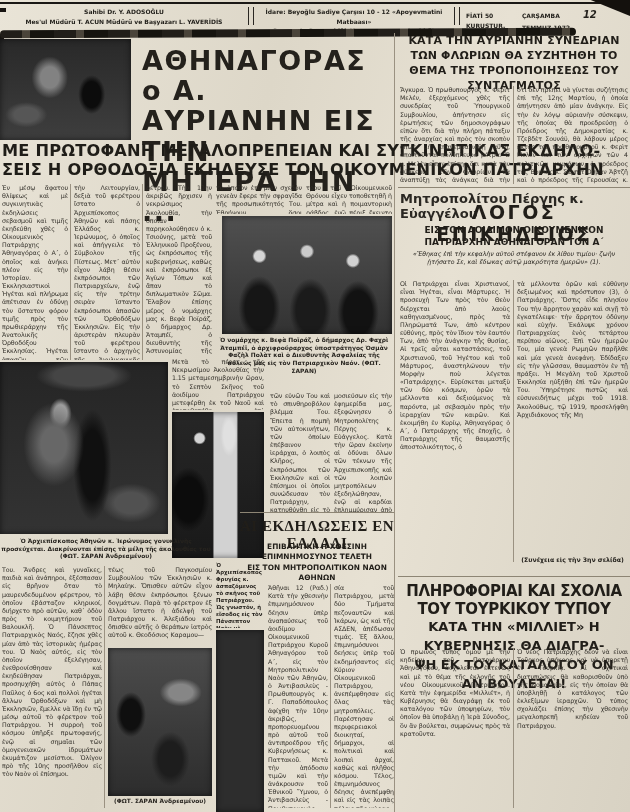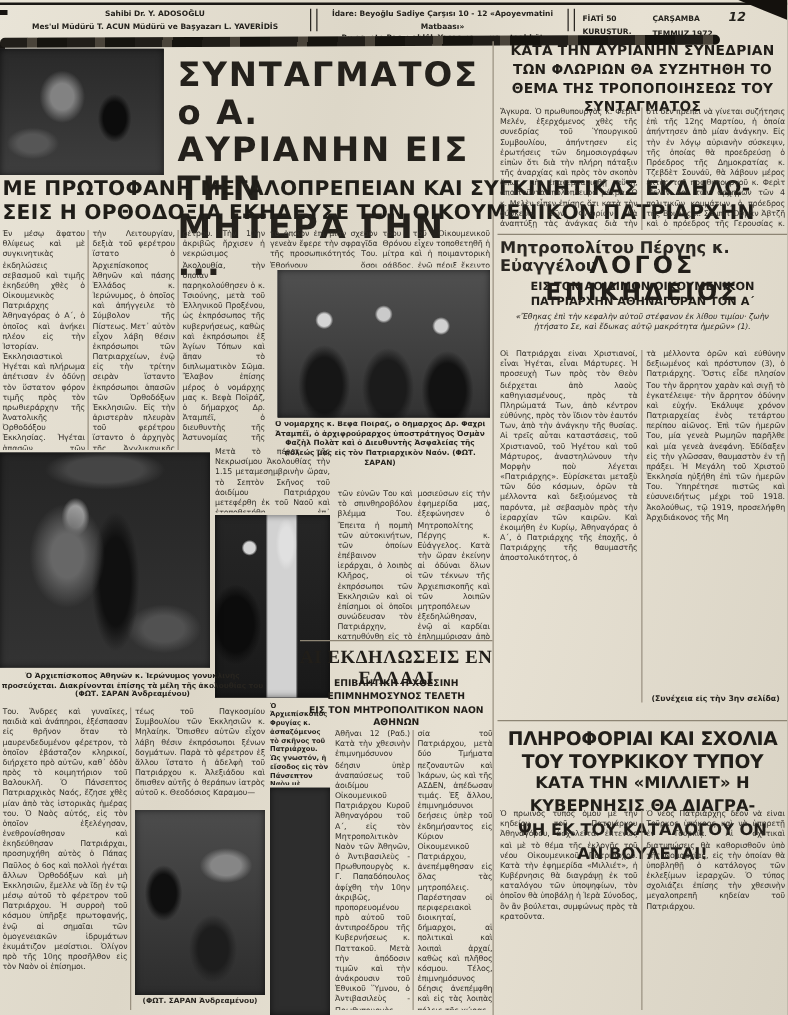--- a/index.html
+++ b/index.html
@@ -103,21 +103,21 @@
   <div class="abs smudge" style="left:0;top:88px;width:3px;height:9px;"></div>
   <div id="corner-wedge"></div>
 
   <div id="torn-rule"></div>
 
   <div class="abs vrule" style="left:394px;top:33px;height:779px;"></div>
 
   <div class="abs ph ph-tl" style="left:0;top:39px;width:131px;height:101px;"></div>
 
   <div class="abs" id="main-headline" style="left:142px;top:46px;width:252px;height:94px;">
-    <div>ΣΥΝΤΑΓΜΑΤΟΣ ο Α.</div>
+    <div>ΑΘΗΝΑΓΟΡΑΣ ο Α.</div>
     <div>ΑΥΡΙΑΝΗΝ ΕΙΣ ΤΗΝ</div>
     <div>ΜΗΤΕΡΑ ΓΗΝ ...</div>
   </div>
 
   <div class="abs" id="subheadline" style="left:2px;top:142px;width:392px;height:38px;">
     <div>ΜΕ ΠΡΩΤΟΦΑΝΗ ΜΕΓΑΛΟΠΡΕΠΕΙΑΝ ΚΑΙ ΣΥΓΚΙΝΗΤΙΚΑΣ ΕΚΔΗΛΩ-</div>
     <div>ΣΕΙΣ Η ΟΡΘΟΔΟΞΙΑ ΕΚΗΔΕΥΣΕ ΤΟΝ ΟΙΚΟΥΜΕΝΙΚΟΝ ΠΑΤΡΙΑΡΧΗΝ</div>
   </div>
 
   <div class="abs txt" style="left:2px;top:184px;width:66px;height:176px;">Ἐν μέσῳ ἄφατου θλίψεως καὶ μὲ συγκινητικὰς ἐκδηλώσεις σεβασμοῦ καὶ τιμῆς ἐκηδεύθη χθὲς ὁ Οἰκουμενικὸς Πατριάρχης Ἀθηναγόρας ὁ Α΄, ὁ ὁποῖος καὶ ἀνήκει πλέον εἰς τὴν Ἱστορίαν. Ἐκκλησιαστικοὶ Ἡγέται καὶ πλήρωμα ἀπέτισαν ἐν ὀδύνῃ τὸν ὕστατον φόρον τιμῆς πρὸς τὸν πρωθιεράρχην τῆς Ἀνατολικῆς Ὀρθοδόξου Ἐκκλησίας. Ἡγέται ἁπασῶν τῶν Ἐκκλησιῶν, Ἀνατολικῆς καὶ Δυτικῆς, τὴν Ἑνότητα τῶν ὁποίων ἐπεδίωξεν ὁ ἐκλιπὼν πρωθιεράρχης, συνώδευσαν τὸν Πατριάρχην μέχρι τῆς τελευταίας του κατοικίας.</div>

